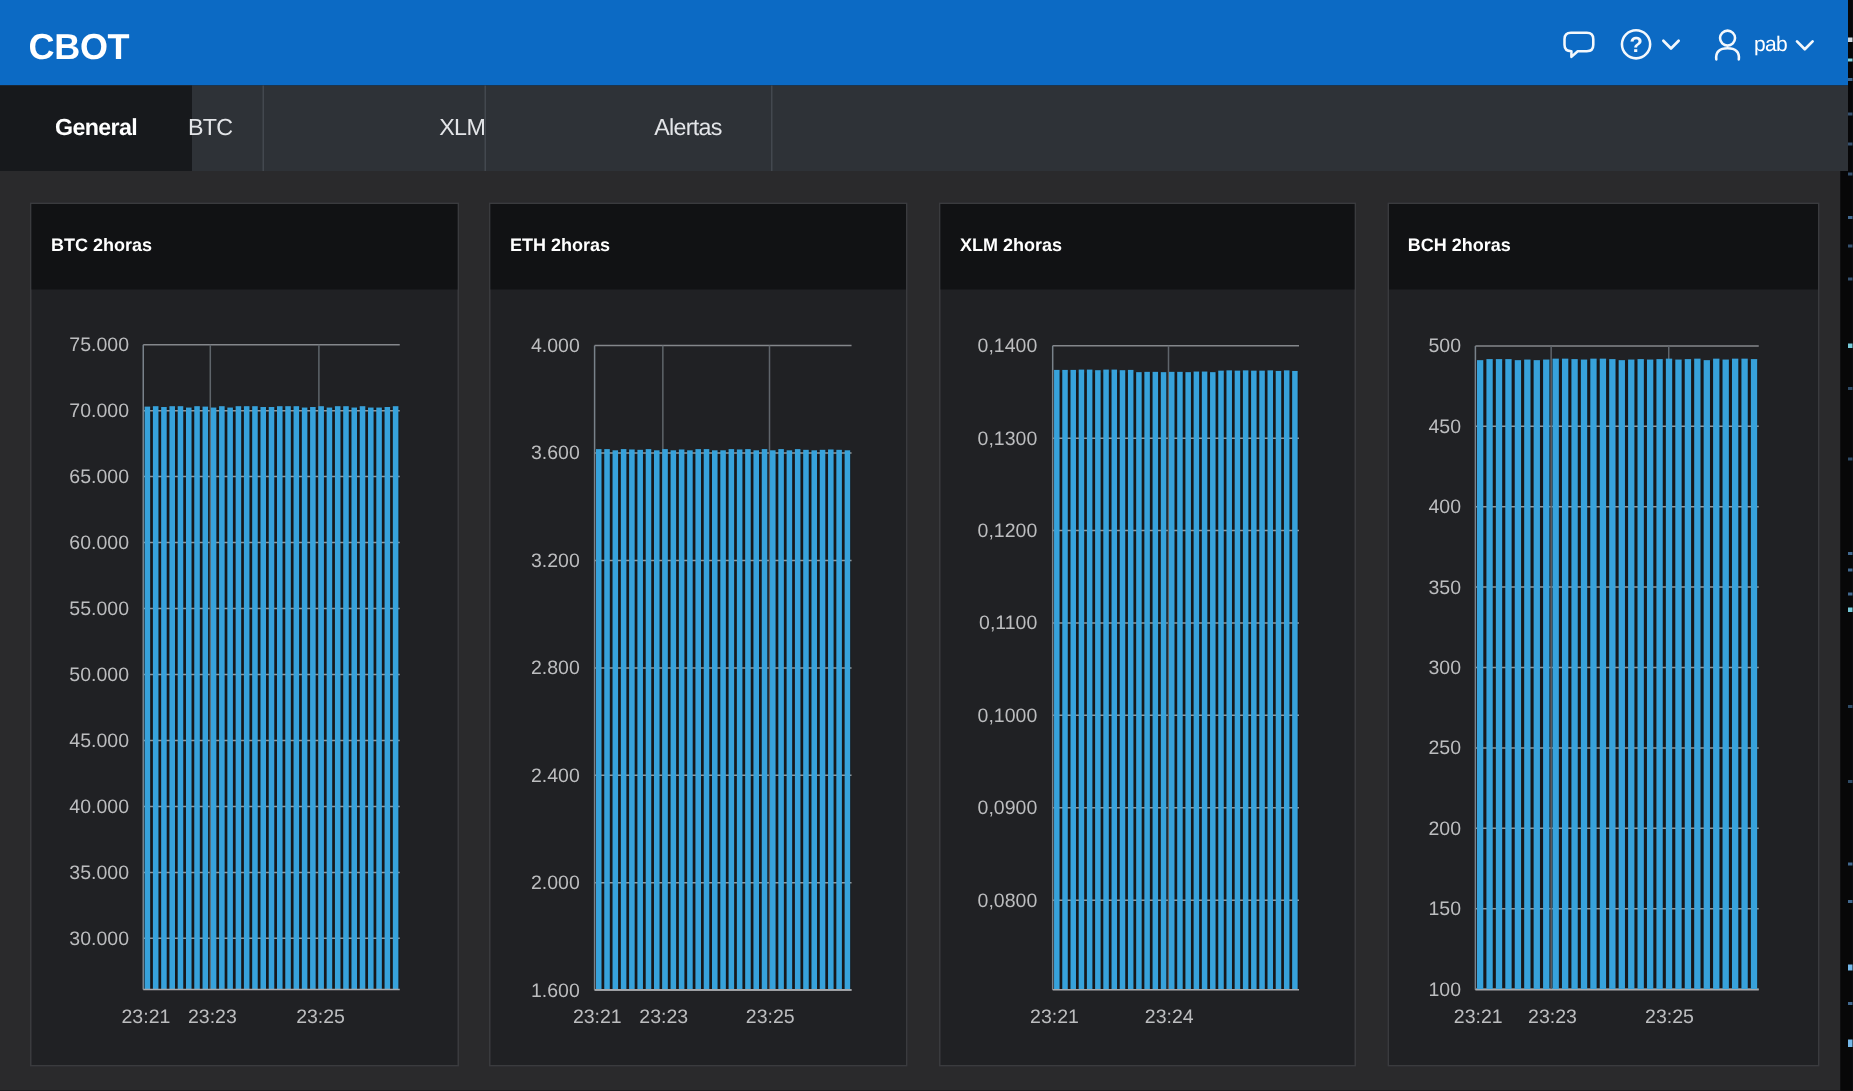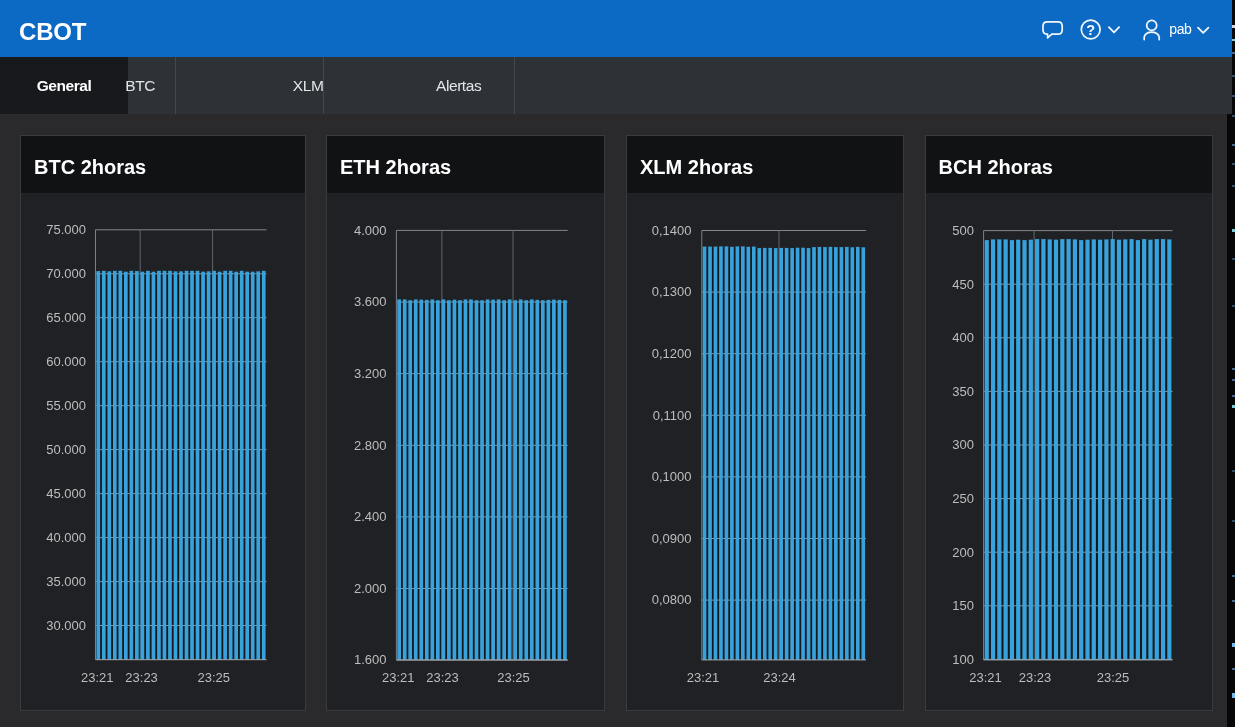--- a/index.html
+++ b/index.html
@@ -4,21 +4,21 @@
 html,body { width:1235px; height:727px; overflow:hidden; background:#09090a; font-family:"Liberation Sans", sans-serif; }
 #app { position:absolute; inset:0; }
 #header { position:absolute; left:0; top:0; width:1231.5px; height:57px; background:#0c6ac4; }
 #logo { position:absolute; left:19px; top:18px; color:#fff; font-size:24px; font-weight:bold; letter-spacing:-0.2px; }
 #tabbar { position:absolute; left:0; top:57px; width:1231.5px; height:57px; background:#2e3237; }
 .tab { position:absolute; top:0; height:57px; line-height:57px; text-align:center; color:#e3e5e8; font-size:15.5px; letter-spacing:-0.45px; border-right:1px solid #43484f; }
 .tab.active { background:#17191c; color:#fff; font-weight:bold; border-right:none; }
 #page { position:absolute; left:0; top:114px; width:1227px; height:613px; background:#2a2a2c; }
 .panel { position:absolute; top:135px; height:576px; background:#202124; border:1px solid #3a3b3e; }
 .pstrip { position:absolute; left:0; top:0; right:0; height:57px; background:#111214; }
-.ptitle { position:absolute; left:13px; top:20px; color:#fff; font-size:20px; font-weight:bold; }
+.ptitle { position:absolute; left:13px; top:20px; color:#fff; font-size:12px; font-weight:bold; }
 #chartsvg { position:absolute; left:0; top:0; }
 .lab { font-family:"Liberation Sans",sans-serif; font-size:13px; fill:#bcbdbf; }
 #sbar { position:absolute; left:1227px; top:114px; width:8px; height:613px; background:#070708; }
 #sbar2 { position:absolute; left:1231.5px; top:0; width:3.5px; height:114px; background:#070708; }
 </style></head><body>
 <div id="app">
 <div id="page"></div>
 <div class="panel" style="left:20px;width:286px;">
       <div class="pstrip">
         <span class="ptitle">BTC 2horas</span>

